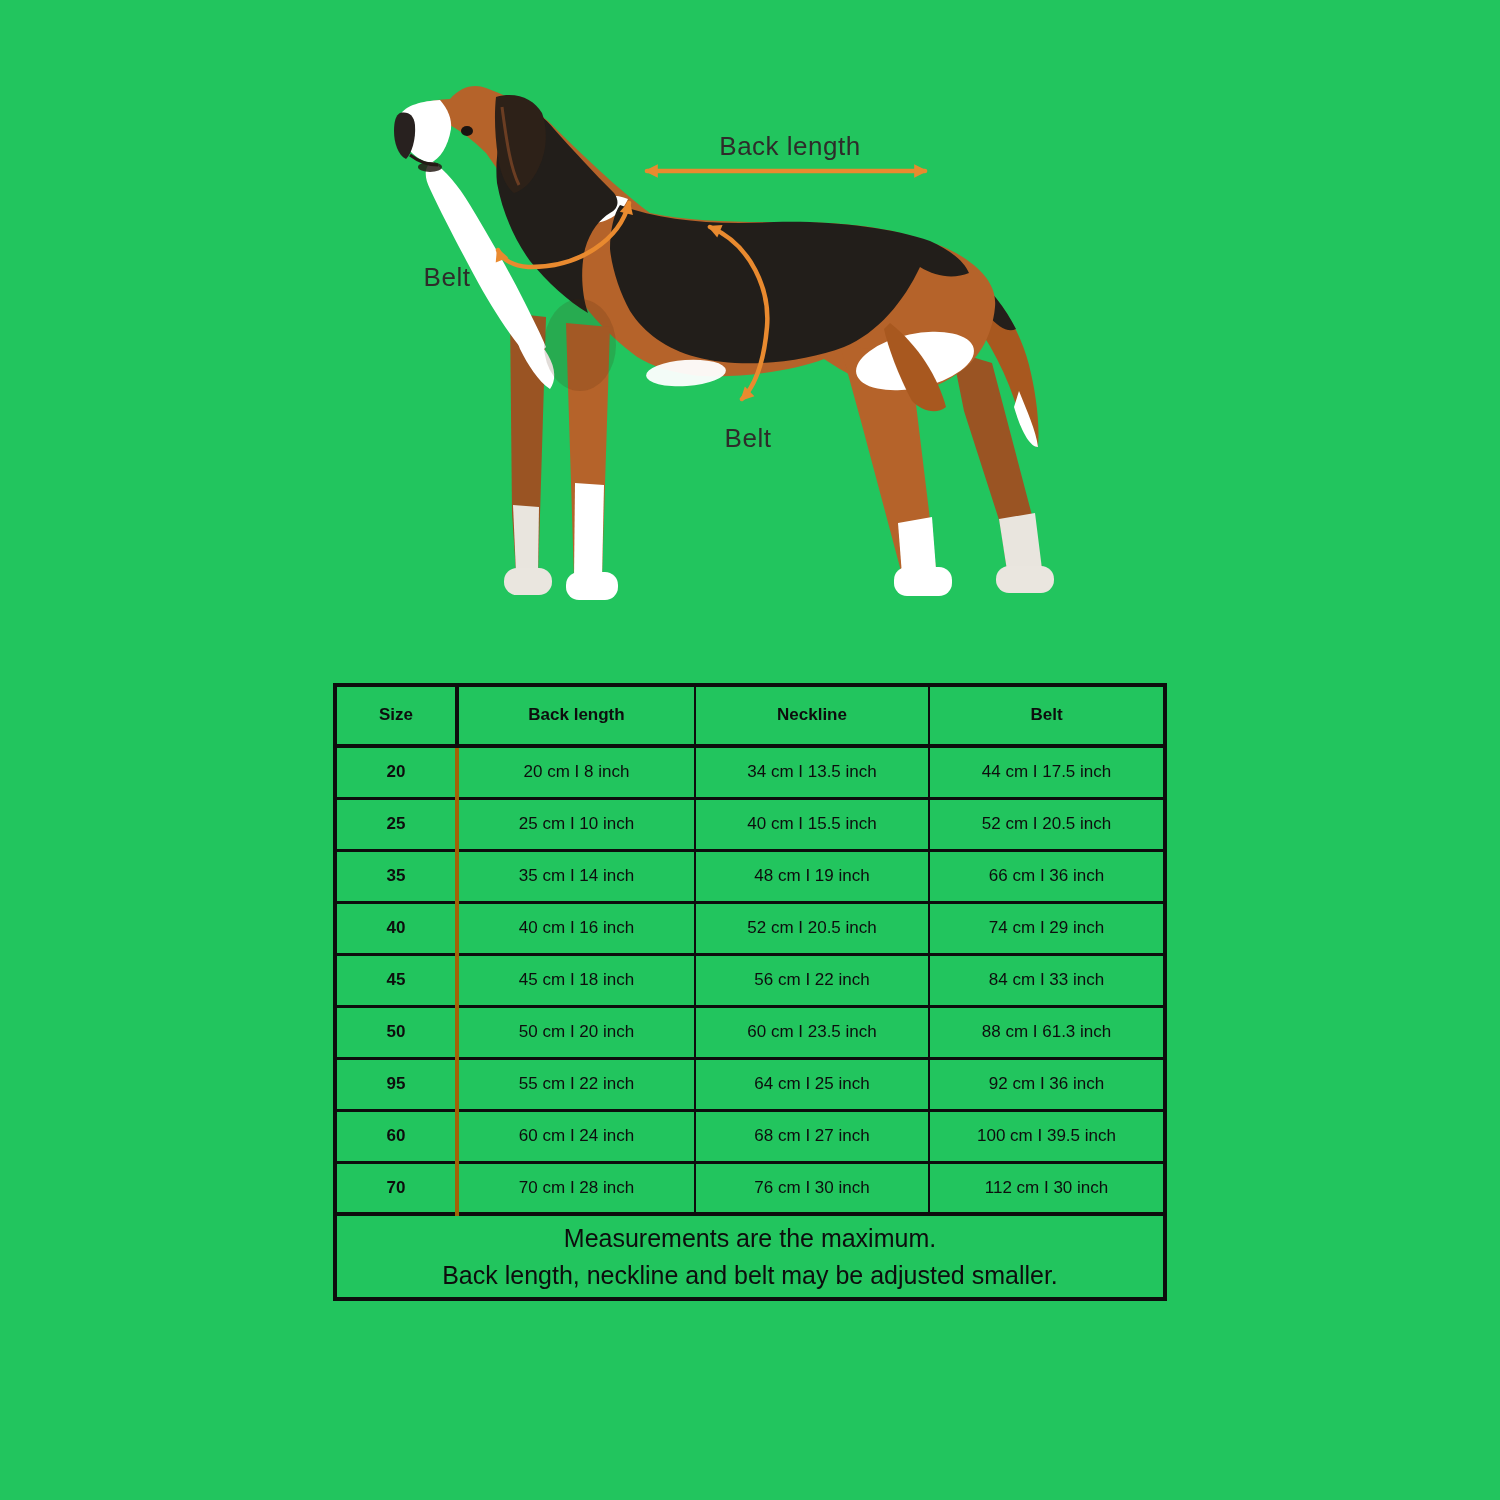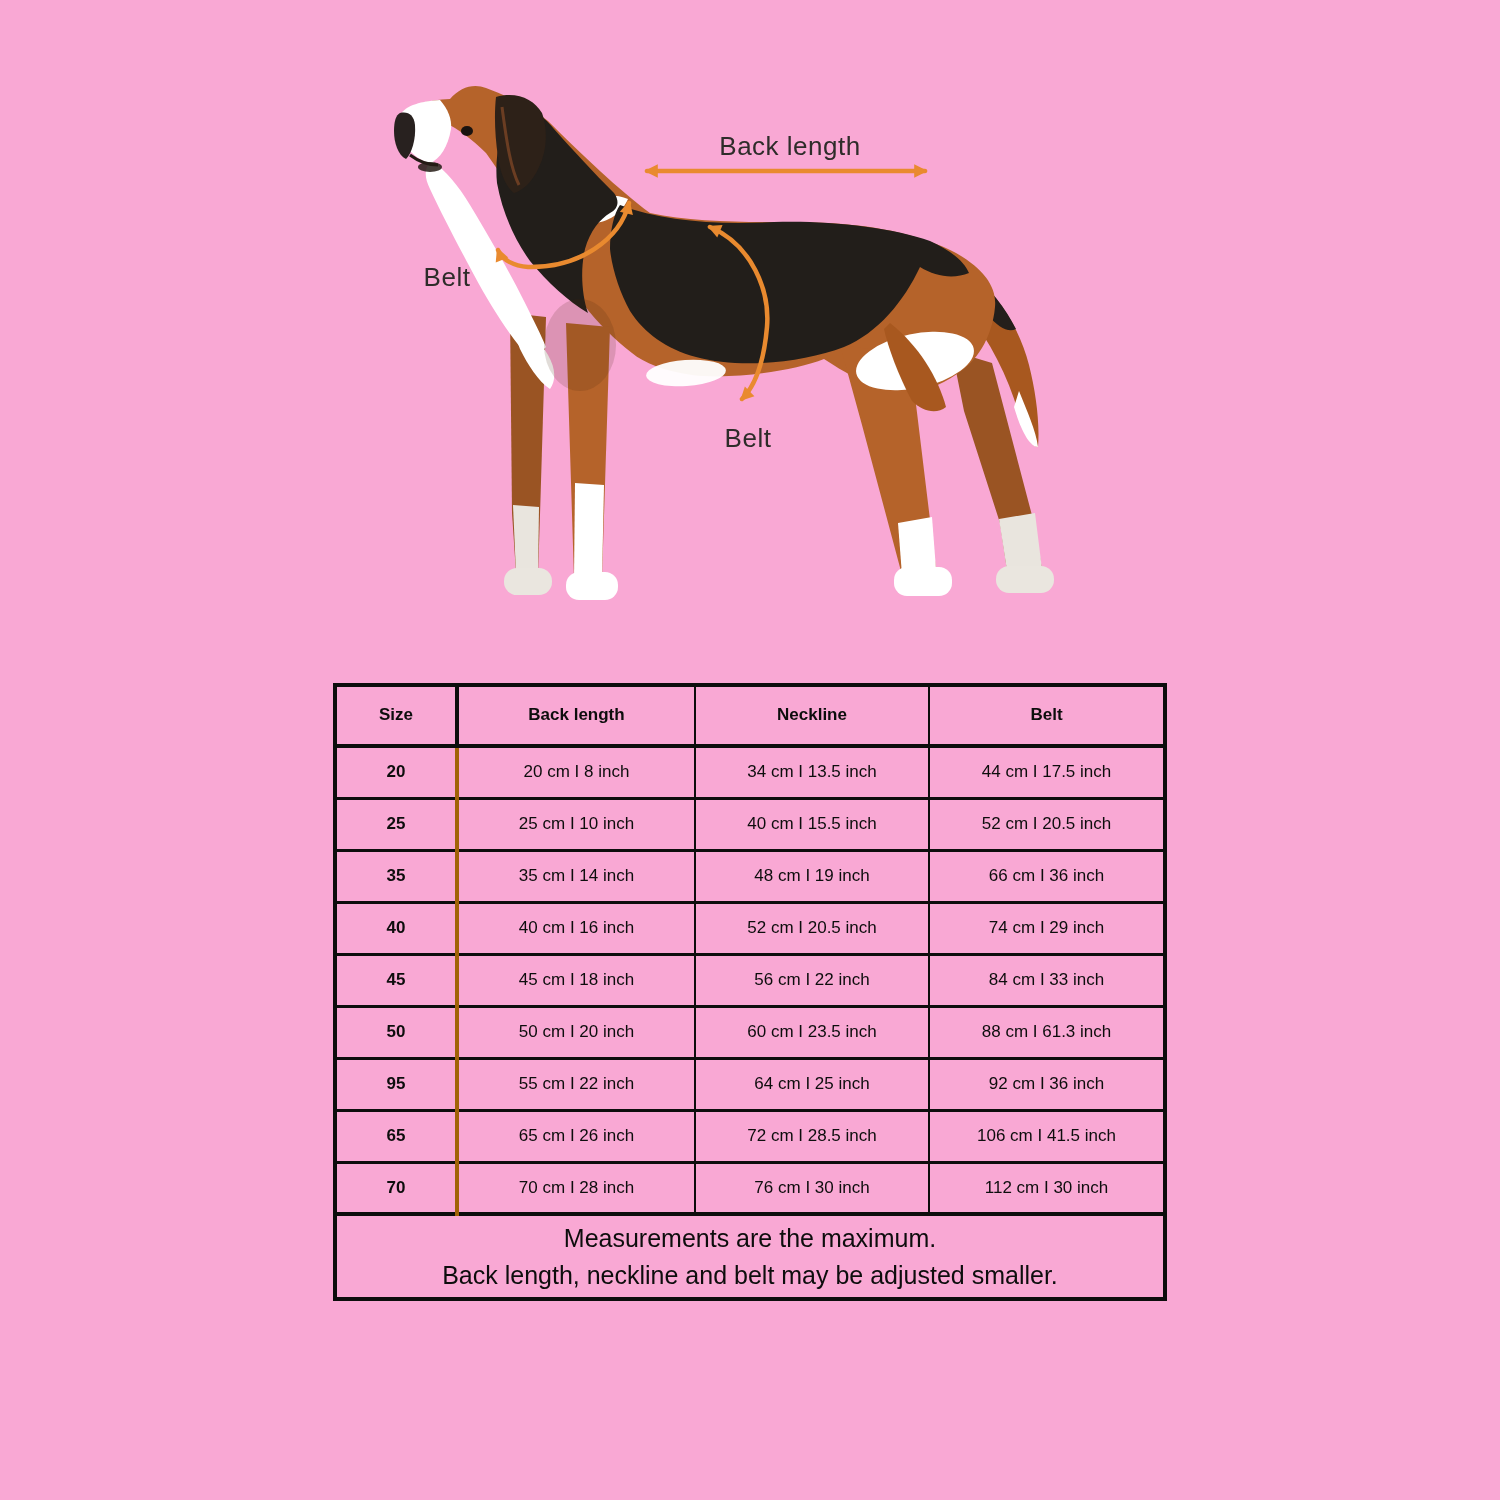--- a/index.html
+++ b/index.html
@@ -1,17 +1,17 @@
 <!DOCTYPE html>
 <html><head>
 <meta charset="utf-8">
 <style>
   html,body{margin:0;padding:0;background:#ffffff;}
   .page{
-    position:relative;width:1500px;height:1500px;background:#f9a8d4;overflow:hidden;
+    position:relative;width:1500px;height:1500px;background:#22c55e;overflow:hidden;
     font-family:"Liberation Sans", sans-serif;color:#111;
   }
   
   .illustration{position:absolute;left:370px;top:55px;width:720px;height:560px;}
   .illustration svg{position:absolute;left:0;top:0;width:100%;height:100%;}
   .ill-label{
     position:absolute;transform:translate(-50%,-50%);
     font-size:26px;color:#2e2c2a;white-space:nowrap;letter-spacing:0.5px;
   }
   .lbl-backlength{left:420px;top:91px;}
@@ -172,24 +172,24 @@
           <td>60 cm I 23.5 inch</td>
           <td>88 cm I 61.3 inch</td>
         </tr>
         <tr>
           <td>95</td>
           <td>55 cm I 22 inch</td>
           <td>64 cm I 25 inch</td>
           <td>92 cm I 36 inch</td>
         </tr>
         <tr>
-          <td>65</td>
-          <td>65 cm I 26 inch</td>
-          <td>72 cm I 28.5 inch</td>
-          <td>106 cm I 41.5 inch</td>
+          <td>60</td>
+          <td>60 cm I 24 inch</td>
+          <td>68 cm I 27 inch</td>
+          <td>100 cm I 39.5 inch</td>
         </tr>
         <tr>
           <td>70</td>
           <td>70 cm I 28 inch</td>
           <td>76 cm I 30 inch</td>
           <td>112 cm I 30 inch</td>
         </tr>
       </tbody>
     <tfoot>
       <tr>

